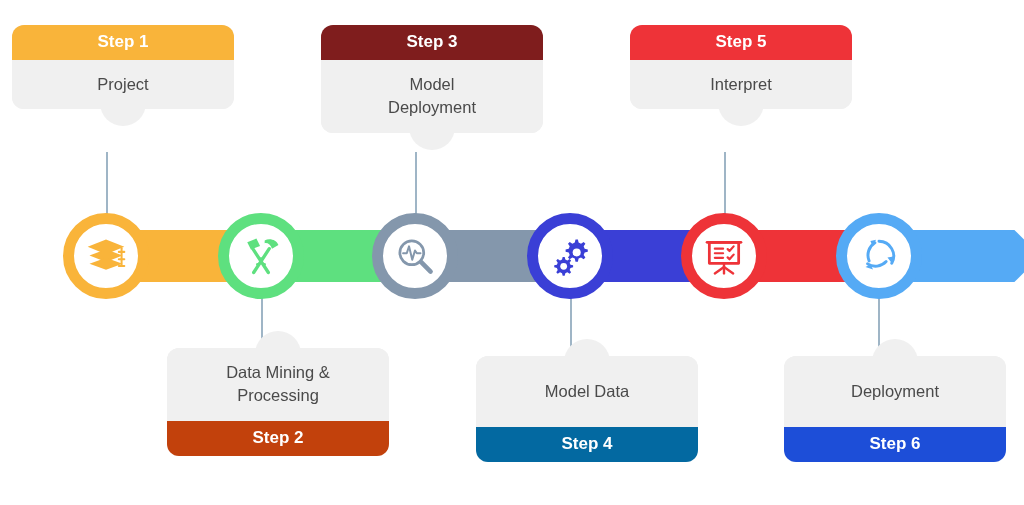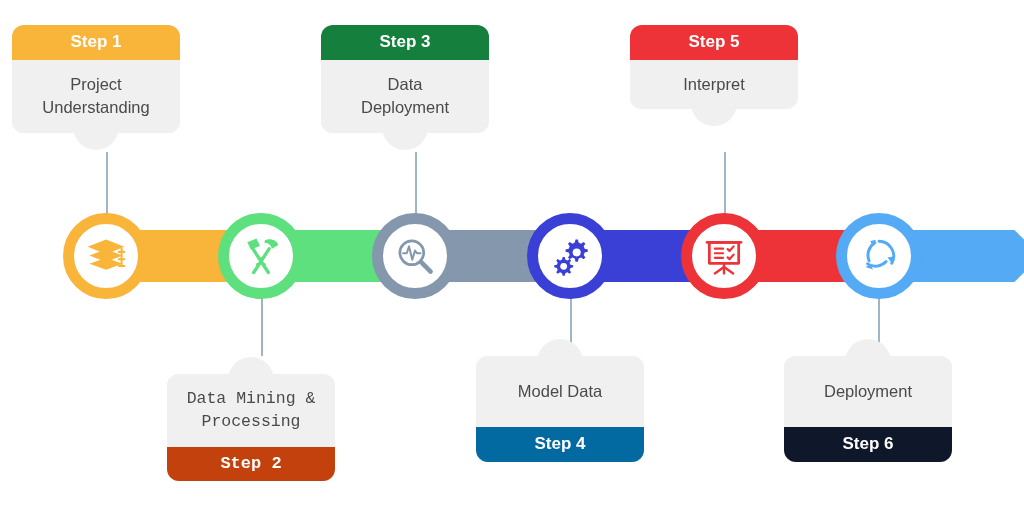--- a/index.html
+++ b/index.html
@@ -26,21 +26,21 @@
     position: absolute;
     left: 0;
     top: 0;
     width: 1024px;
     height: 505px;
   }
 
   
   .card {
     position: absolute;
-    width: 168px;
+    width: 222px;
     border-radius: 12px;
     overflow: visible;
     background: #f0f0f0;
     box-sizing: border-box;
     z-index: 5;
   }
   .card-body {
     background: #f0f0f0;
     color: #4a4a4a;
     font-size: 16.5px;
@@ -238,43 +238,42 @@
           <path d="M14.6 7.5 L20.8 6.2 L17.0 13.1 Z"></path>
         </g>
       </svg>
     </span>
   </div>
 
   <div class="card top" style="left:12px; top:25px;">
     <div class="card-head" style="background:#F9B43A;">Step 1</div>
     <div class="card-body">
       <div>Project</div>
-      <div>Understanding</div>
     </div>
     <div class="notch"></div>
   </div>
 
   <div class="card top" style="left:321px; top:25px;">
-    <div class="card-head" style="background:#15803d;">Step 3</div>
-    <div class="card-body">
-      <div>Data</div>
+    <div class="card-head" style="background:#7f1d1d;">Step 3</div>
+    <div class="card-body">
+      <div>Model</div>
       <div>Deployment</div>
     </div>
     <div class="notch"></div>
   </div>
 
   <div class="card top" style="left:630px; top:25px;">
     <div class="card-head" style="background:#EE3338;">Step 5</div>
     <div class="card-body">
       <div>Interpret</div>
     </div>
     <div class="notch"></div>
   </div>
 
-  <div class="card bottom" style="left:167px; top:374px;font-family:Liberation Mono, monospace;">
+  <div class="card bottom" style="left:167px; top:348px;">
     <div class="notch"></div>
     <div class="card-body">
       <div>Data Mining &amp;</div>
       <div>Processing</div>
     </div>
     <div class="card-head" style="background:#c2410c;">Step 2</div>
   </div>
 
   <div class="card bottom" style="left:476px; top:356px;">
     <div class="notch"></div>
@@ -282,16 +281,16 @@
       <div>Model Data</div>
     </div>
     <div class="card-head" style="background:#0369a1;">Step 4</div>
   </div>
 
   <div class="card bottom" style="left:784px; top:356px;">
     <div class="notch"></div>
     <div class="card-body" style="padding-top:24px; padding-bottom:24px;">
       <div>Deployment</div>
     </div>
-    <div class="card-head" style="background:#0f172a;">Step 6</div>
+    <div class="card-head" style="background:#1d4ed8;">Step 6</div>
   </div>
 
 </div>
 
 </body></html>

